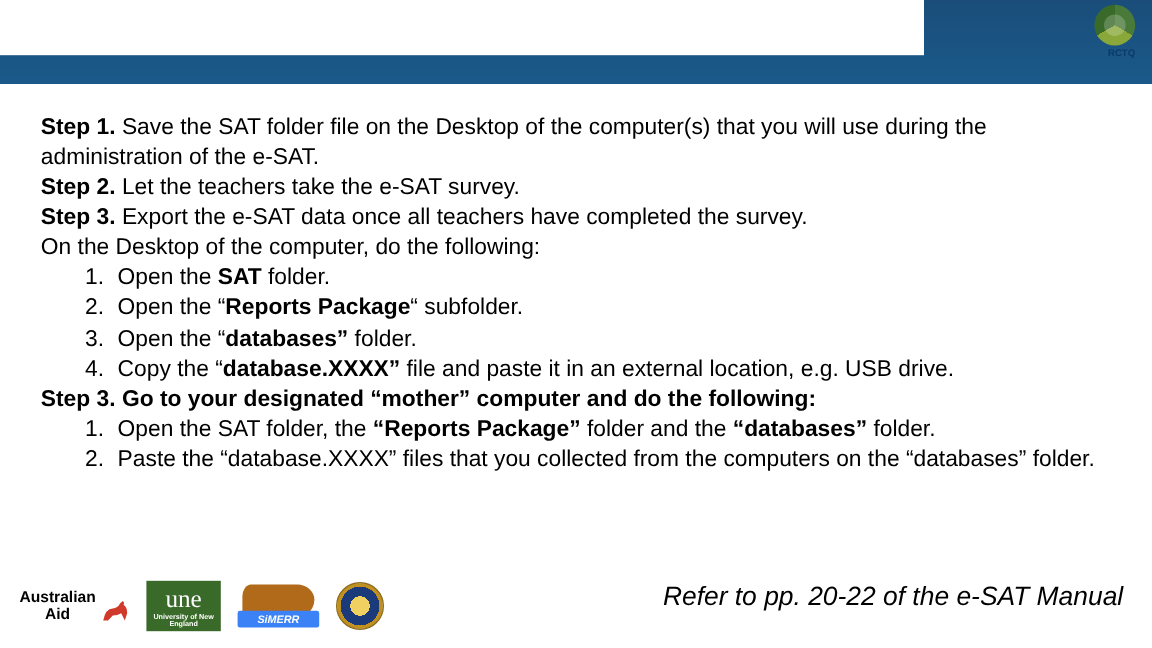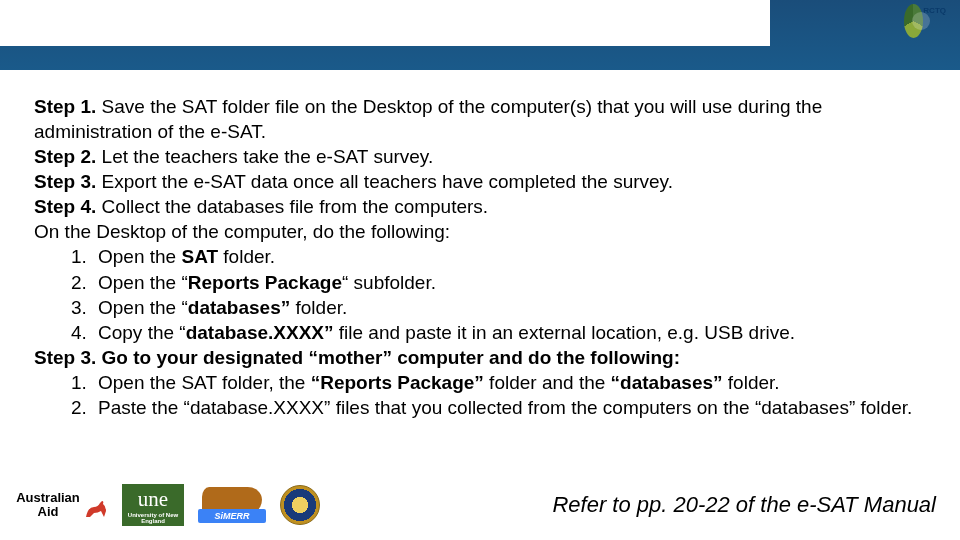--- a/index.html
+++ b/index.html
@@ -55,22 +55,22 @@
     align-items: center;
     justify-content: center;
     font-weight: bold;
     color: #0a2a5a;
   }
   .deped-svg { width: 82px; height: 42px; }
   .logo-rctq {
     width: 42px;
     height: 50px;
     display: flex;
-    flex-direction: row;
-    align-items: flex-start;
+    flex-direction: column;
+    align-items: flex-end;
   }
   .rctq-circle {
     width: 34px; height: 34px;
     border-radius: 50%;
     background: conic-gradient(#4a7a3a 0 120deg, #8aa83a 120deg 240deg, #3a6a2a 240deg 360deg);
     position: relative;
   }
   .rctq-circle::after {
     content: "";
     position: absolute;
@@ -101,21 +101,21 @@
     margin: 0;
   }
   .sublist li { padding-left: 6px; }
 
   .footer {
     position: absolute;
     bottom: 14px;
     left: 16px;
     right: 16px;
     display: flex;
-    align-items: center;
+    align-items: flex-start;
     justify-content: space-between;
   }
   .footer-logos {
     display: flex;
     align-items: center;
     gap: 10px;
   }
   .flogo {
     height: 42px;
     display: flex;
@@ -189,21 +189,20 @@
       <div class="rctq-circle"></div>
       <div class="rctq-label">RCTQ</div>
     </div>
   </div>
 </div>
 
 <div class="content">
   <p class="step-line"><span class="step-bold">Step 1.</span><span> Save the SAT folder file on the Desktop of the computer(s) that you will use during the administration of the e-SAT.</span></p>
   <p class="step-line"><span class="step-bold">Step 2.</span><span> Let the teachers take the e-SAT survey.</span></p>
   <p class="step-line"><span class="step-bold">Step 3.</span><span> Export the e-SAT data once all teachers have completed the survey.</span></p>
-  <p class="step-line"><span class="step-bold">Step 4.</span><span> Collect the databases file from the computers.</span></p>
   <p class="step-line">On the Desktop of the computer, do the following:</p>
   <ol class="sublist">
     <li><span>Open the </span><span class="step-bold">SAT</span><span> folder.</span></li>
     <li><span>Open the “</span><span class="step-bold">Reports Package</span><span>“ subfolder.</span></li>
     <li><span>Open the “</span><span class="step-bold">databases”</span><span> folder.</span></li>
     <li><span>Copy the “</span><span class="step-bold">database.XXXX”</span><span> file and paste it in an external location, e.g. USB drive.</span></li>
   </ol>
   <p class="step-line step-bold"><span>Step 3.</span><span> Go to your designated “mother” computer and do the following:</span></p>
   <ol class="sublist">
     <li><span>Open the SAT folder, the </span><span class="step-bold">“Reports Package”</span><span> folder and the </span><span class="step-bold">“databases”</span><span> folder.</span></li>

